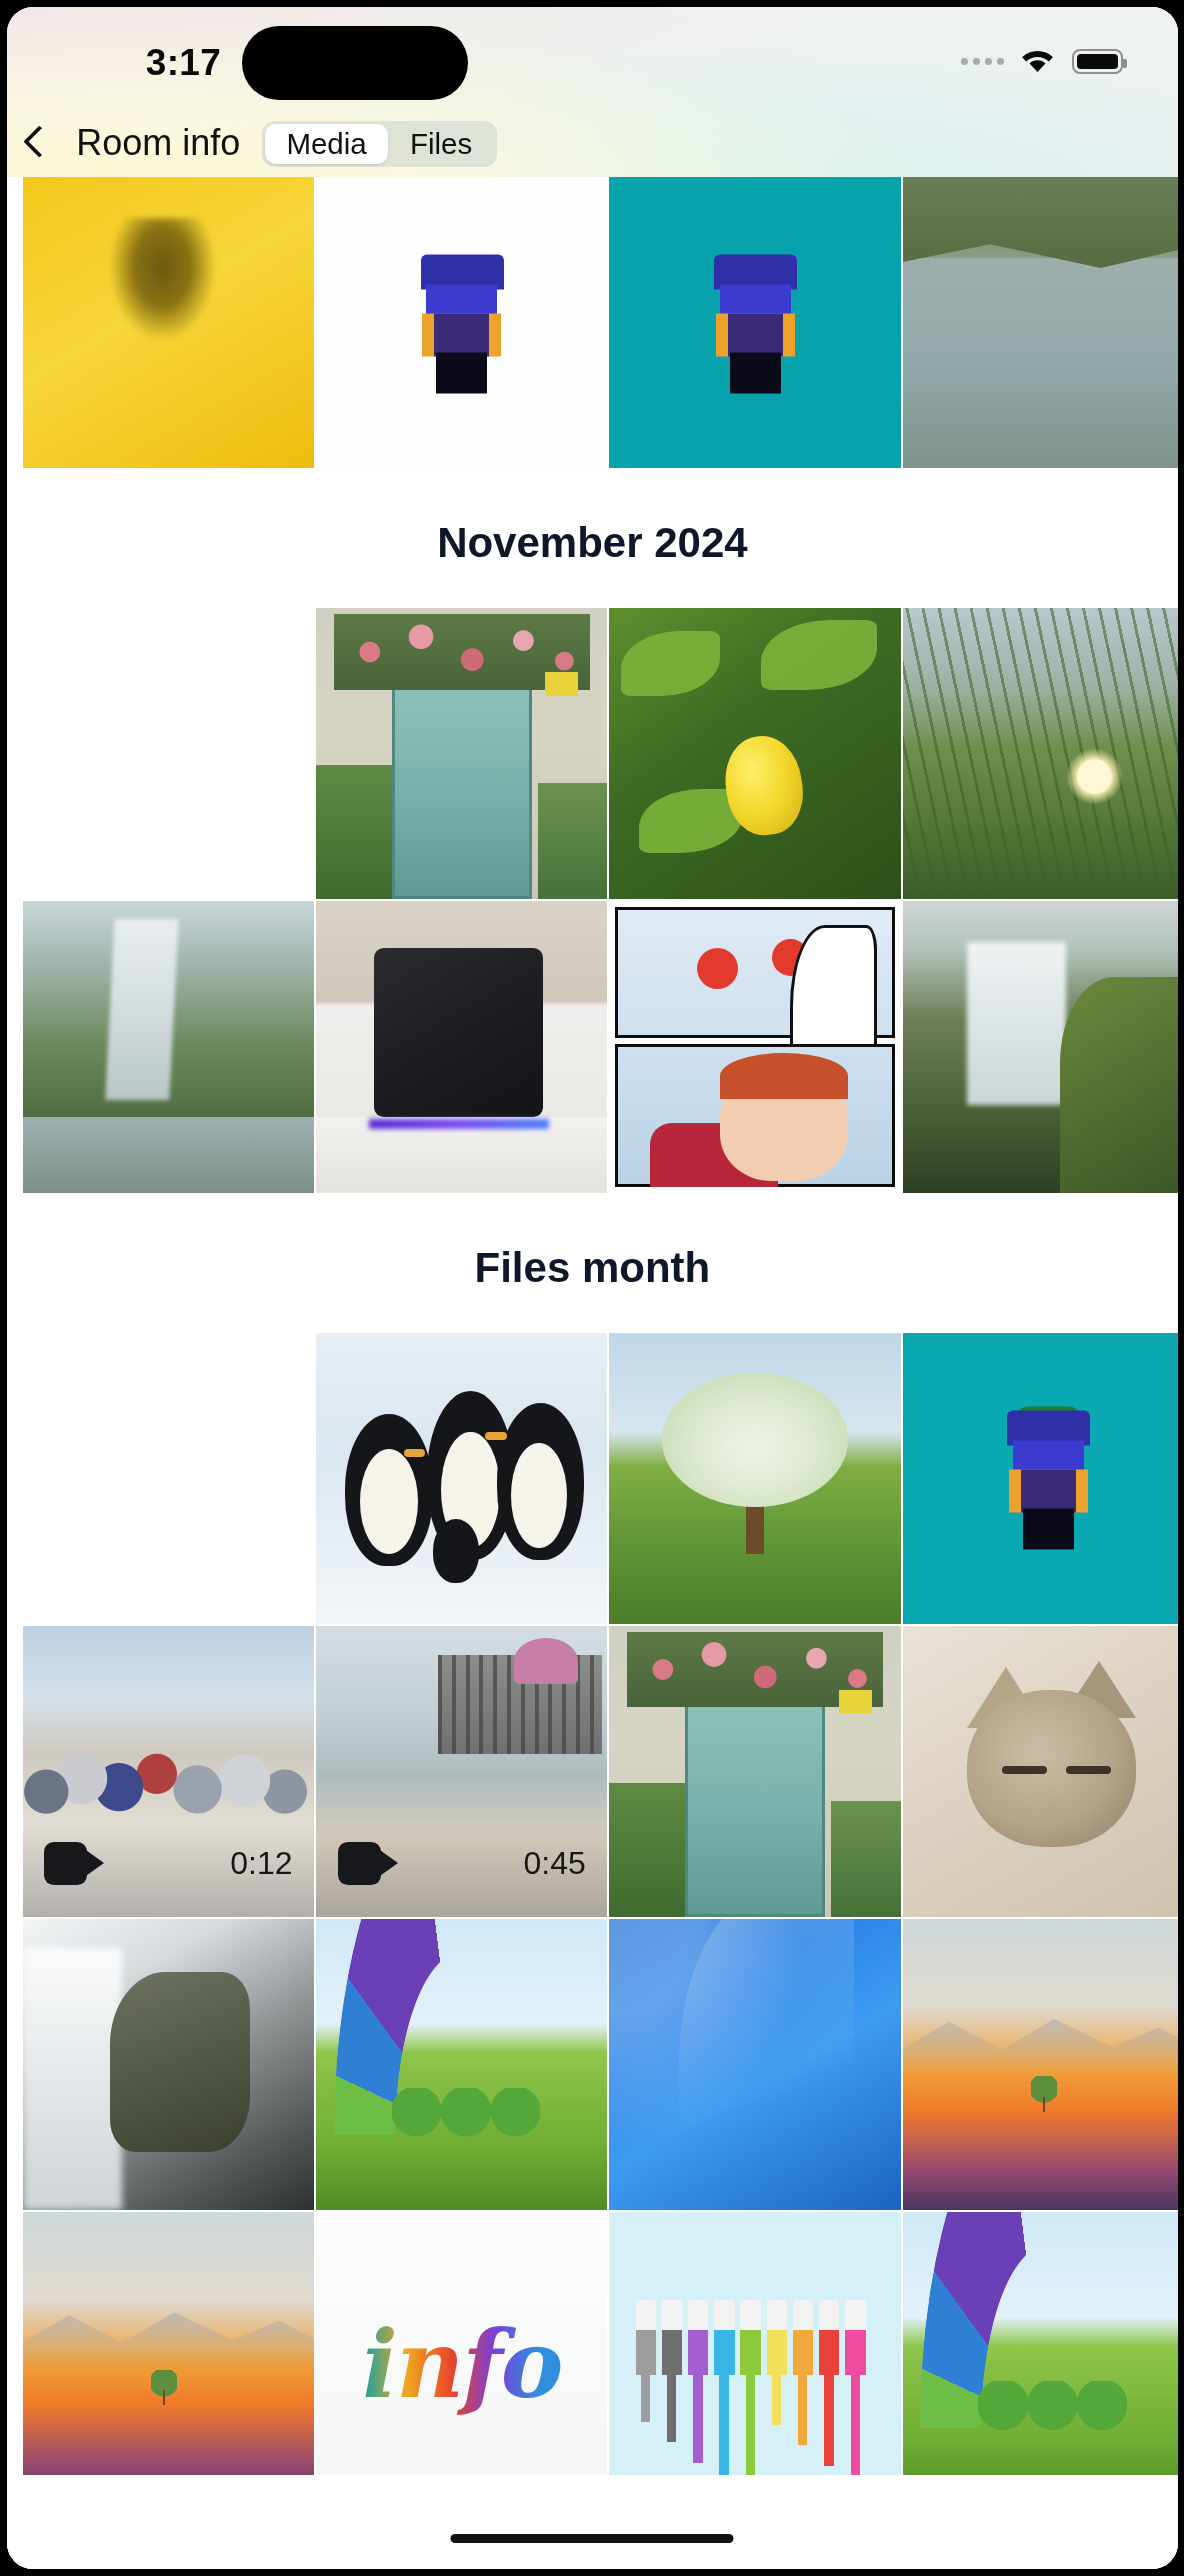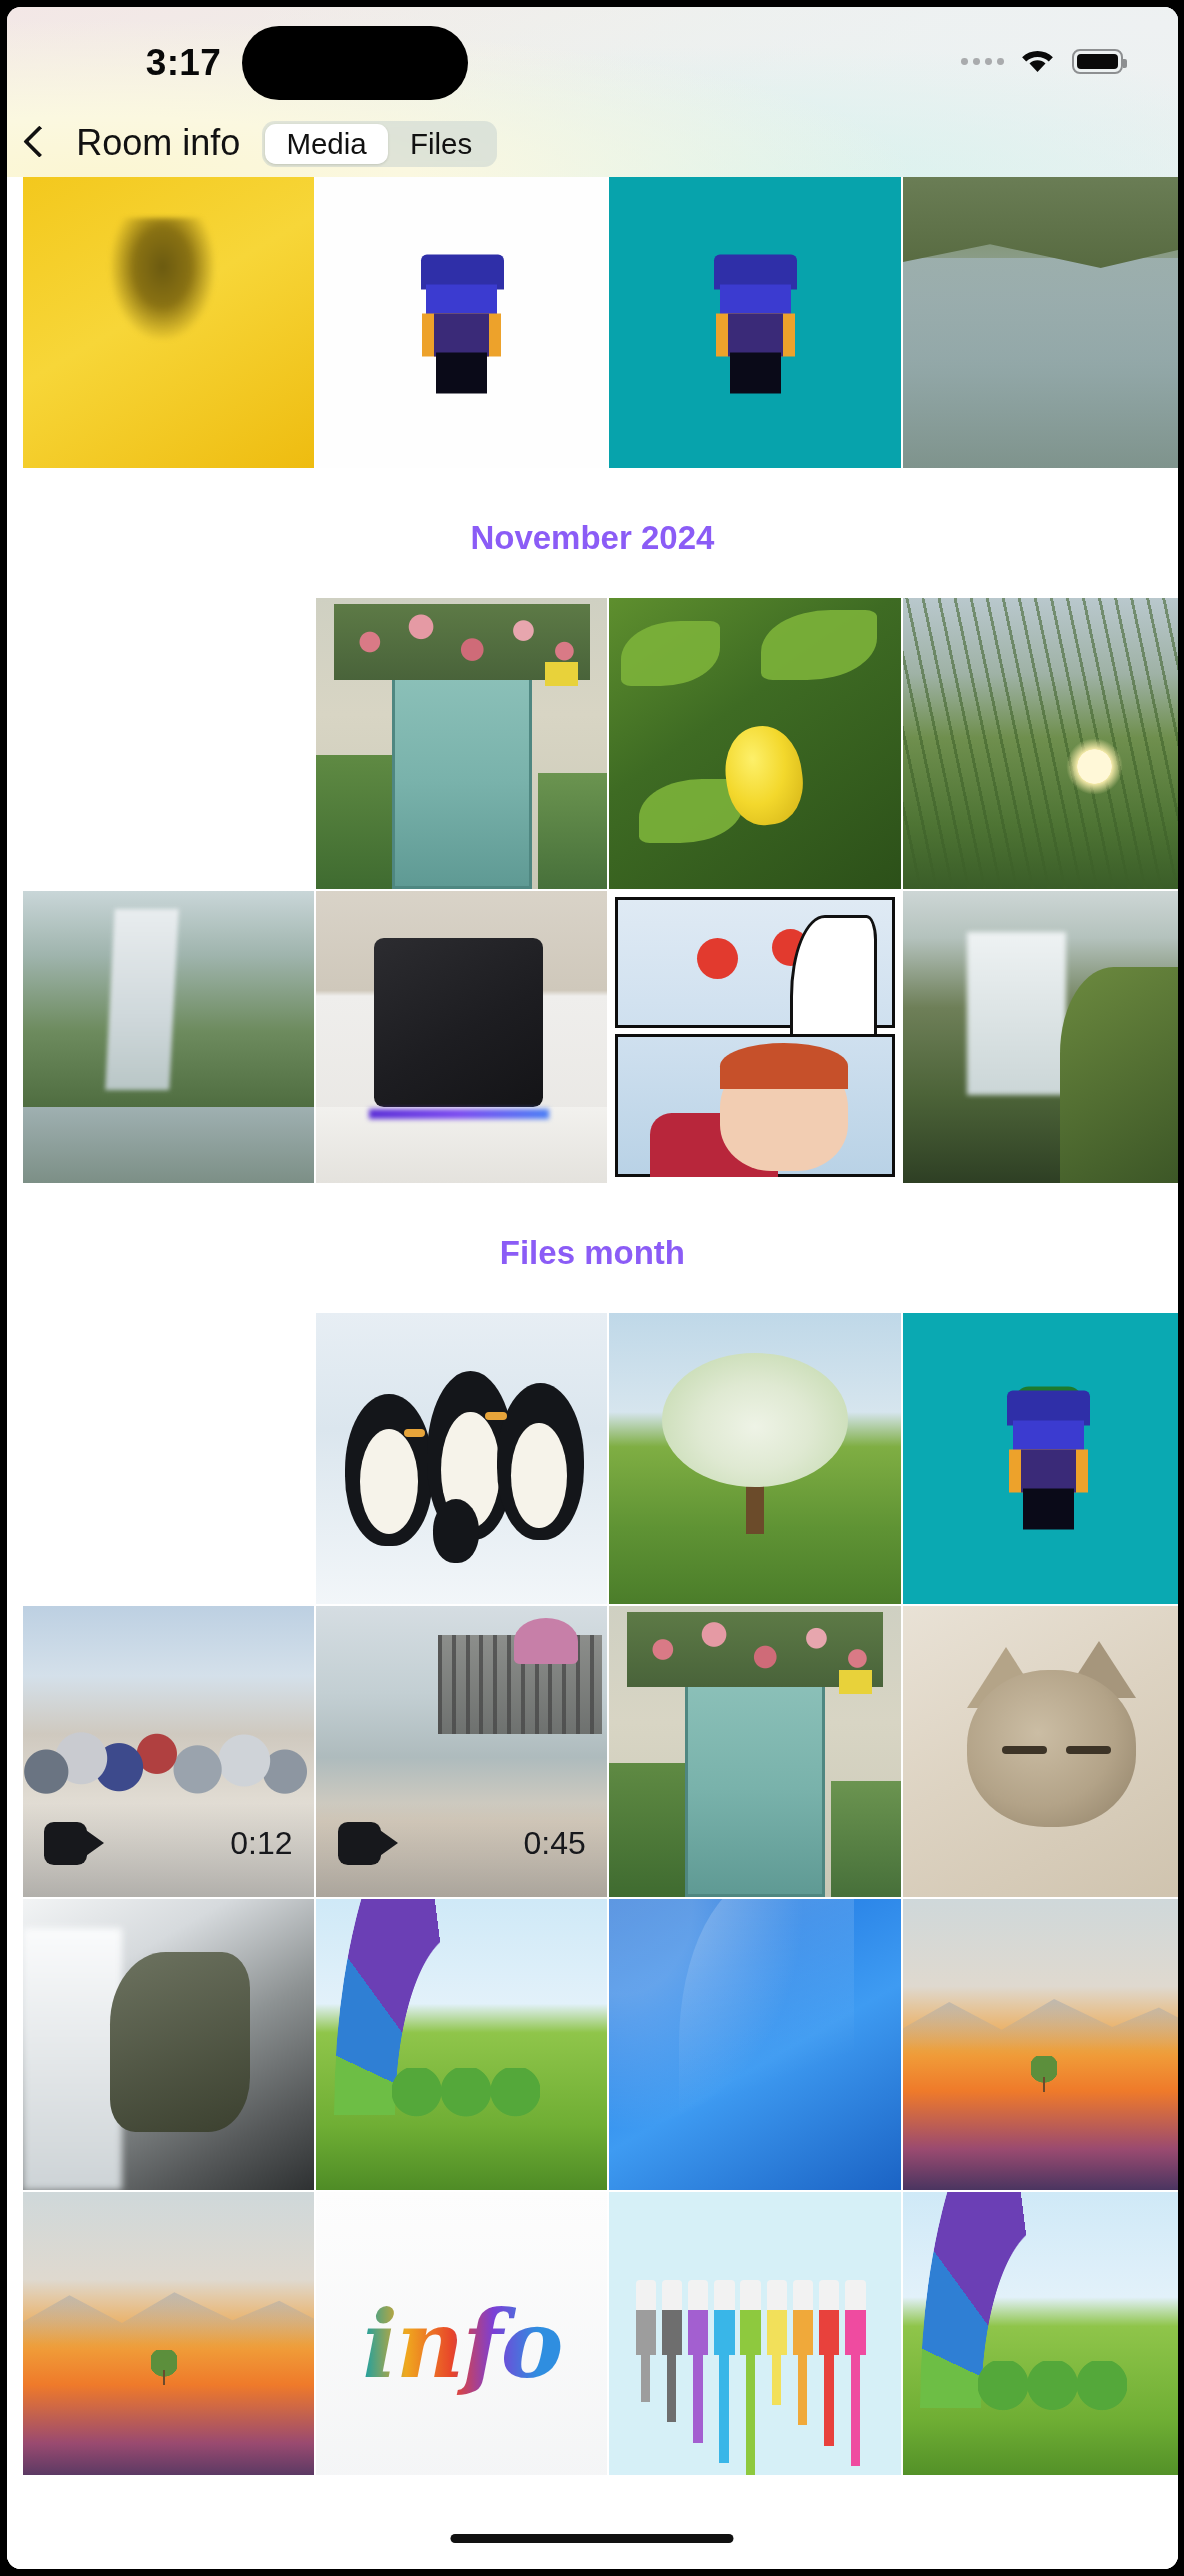--- a/index.html
+++ b/index.html
@@ -13,21 +13,21 @@
     position:relative;
     width:1185px; height:2576px;
     background:#000;
     overflow:hidden;
   }
   
   #screen{
     position:absolute;
     left:6.9px; top:6.9px;
     width:1171px; height:2562px;
-    border-radius:14px;
+    border-radius:26px;
     background:#ffffff;
     overflow:hidden;
   }
 
   
   #navwrap{
     position:absolute; left:0; top:0; width:1171px; height:170px;
     background:
       radial-gradient(120% 160% at 8% 100%, #fbf6d2 0%, #fbf8e0 22%, rgba(251,248,224,0) 58%),
       radial-gradient(110% 150% at 62% 105%, #d9f2ee 0%, rgba(217,242,238,0) 55%),
@@ -129,21 +129,21 @@
     overflow:hidden;
     background:#e9e9e9;
     cursor:pointer;
     margin-left:16px;
   }
   .cell.blank{ background:#fff; cursor:default; }
   .art{ position:absolute; inset:0; }
 
   .sechead{
     text-align:center;
-    font-size:33px; font-weight:600; color:#8b5cf6;
+    font-size:42px; font-weight:600; color:#0f172a;
     padding:51px 0 41px 0;
     background:#fff;
   }
 
   
   .vbadge{
     position:absolute; left:0; right:0; bottom:0; height:94px;
     display:flex; align-items:center; justify-content:space-between;
     padding:0 21.6px 13.8px 21.6px;
     background:linear-gradient(to top, rgba(0,0,0,.26), rgba(0,0,0,0));

